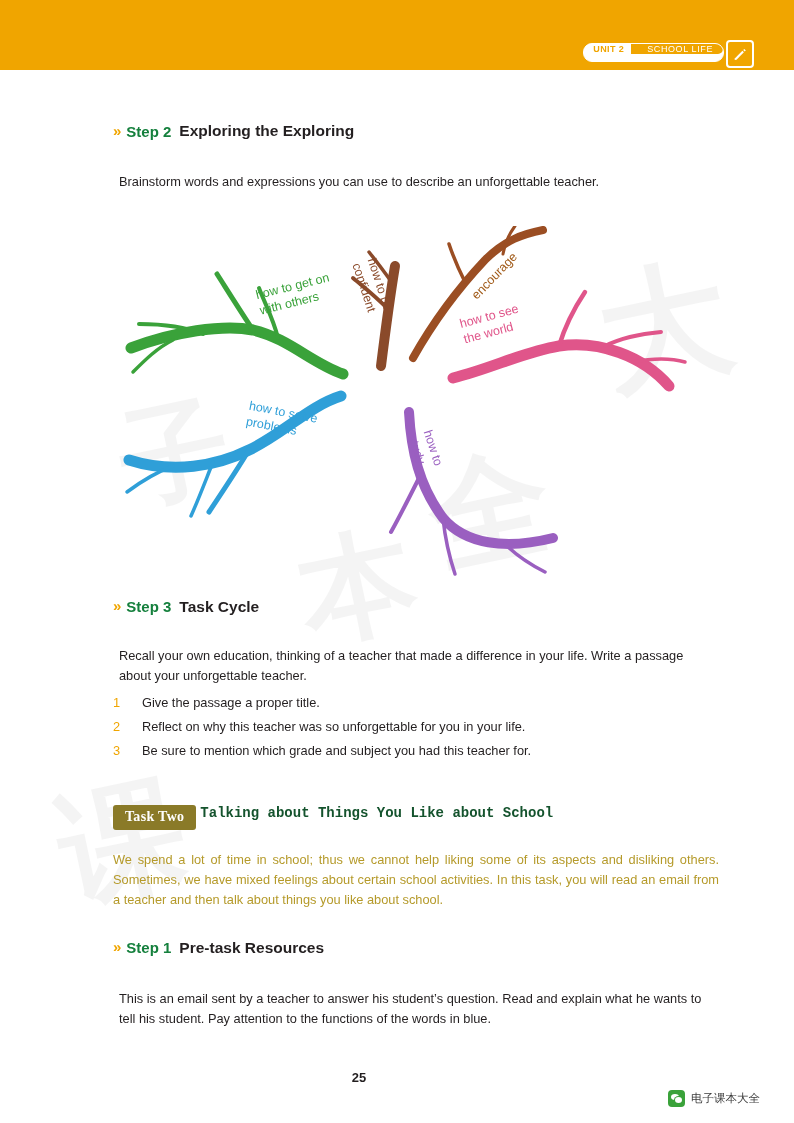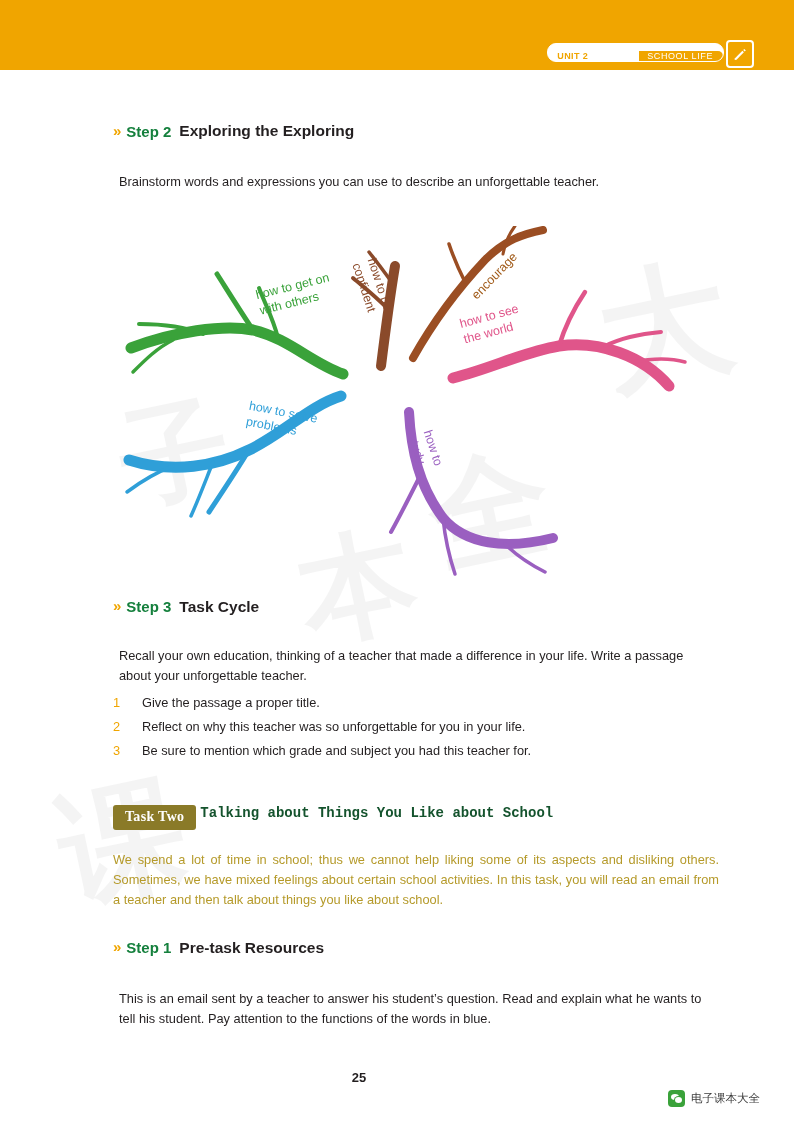--- a/index.html
+++ b/index.html
@@ -23,46 +23,45 @@
     width: 794px;
     height: 70px;
     background: #f0a500;
   }
   .unit-badge {
     position: absolute;
     top: 43px;
     right: 70px;
     height: 17px;
     display: flex;
-    align-items: flex-end;
+    align-items: flex-start;
     background: #ffffff;
     border-radius: 9px;
     overflow: hidden;
     border: 1px solid #ffffff;
   }
   .unit-badge .unit-num {
     color: #f0a500;
     font-size: 9px;
     font-weight: bold;
     letter-spacing: .4px;
     padding: 0 7px 0 9px;
     display: flex;
     align-items: center;
     background: #ffffff;
   }
   .unit-badge .unit-name {
     background: #f0a500;
     color: #ffffff;
     font-size: 9px;
     letter-spacing: .6px;
-    padding: 0 10px 0 8px;
+    padding: 0 10px 0 16px;
     display: flex;
     align-items: center;
     border-radius: 0 9px 9px 0;
-    margin-left: 44px;
   }
   .pencil-box {
     position: absolute;
     top: 40px;
     right: 40px;
     width: 24px;
     height: 24px;
     border: 2px solid #ffffff;
     border-radius: 4px;
     background: #f0a500;

